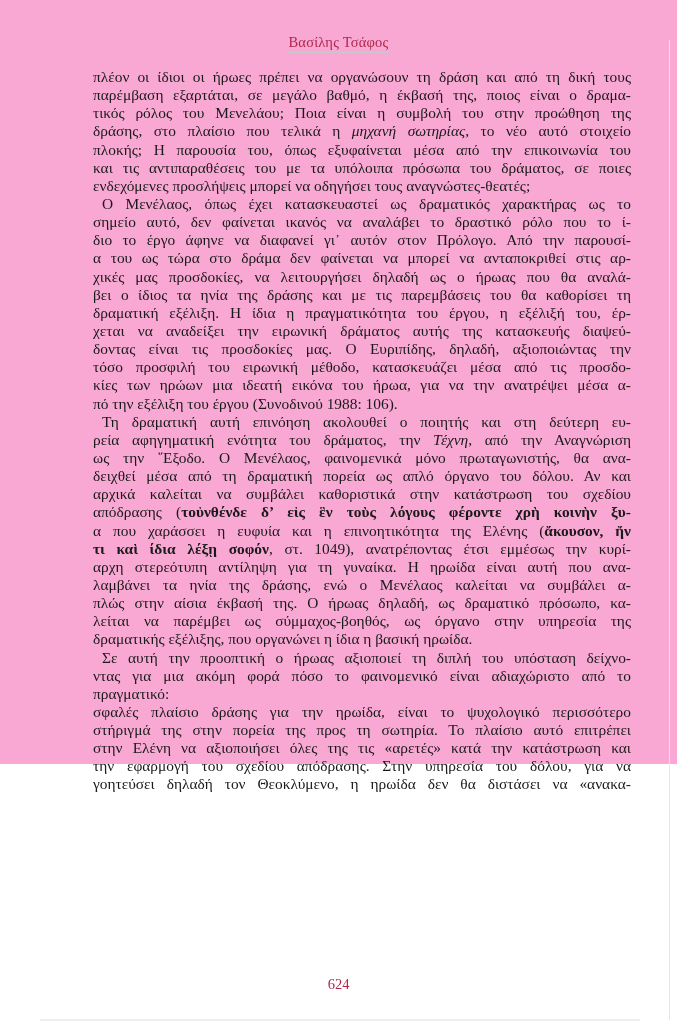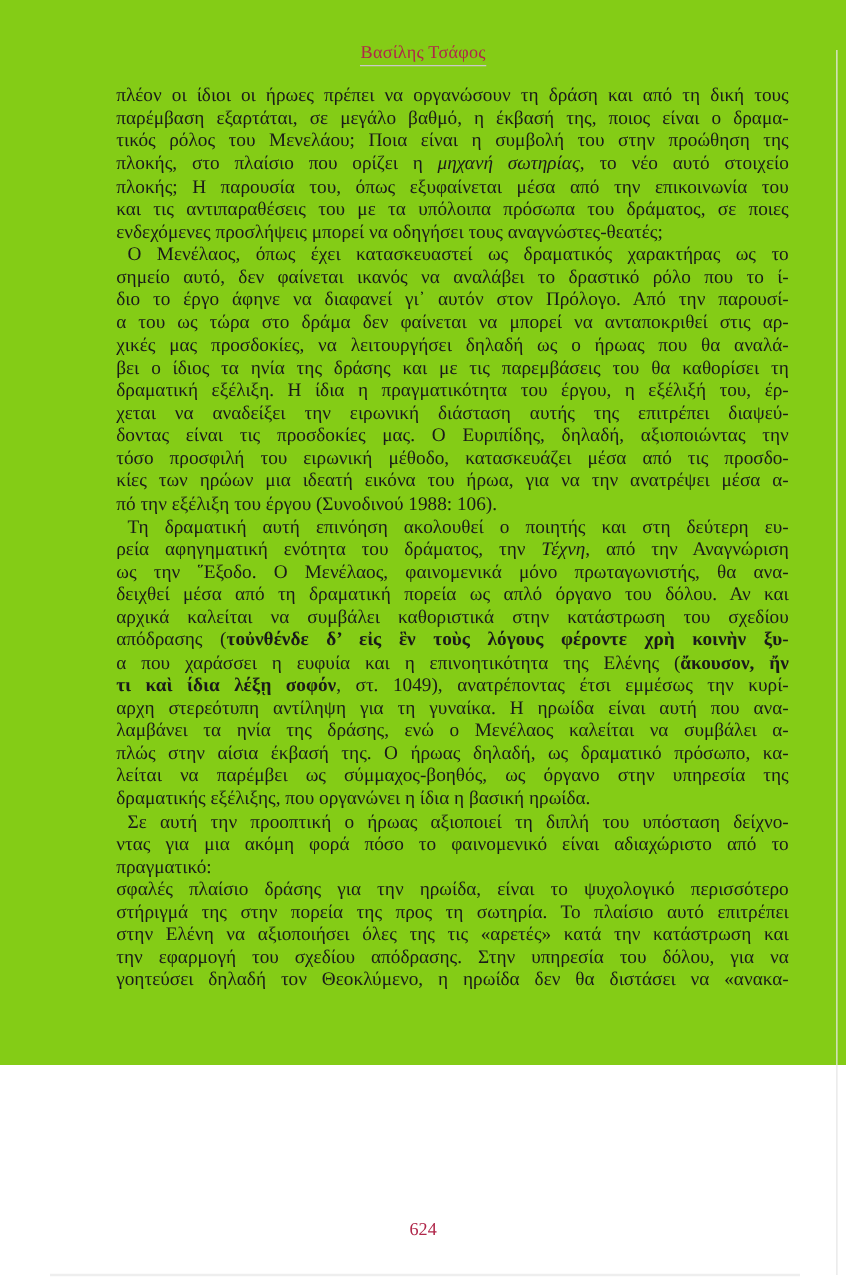--- a/index.html
+++ b/index.html
@@ -1,17 +1,17 @@
 <!DOCTYPE html>
 <html><head>
 <meta charset="utf-8">
 <style>
   html, body { margin: 0; padding: 0; background: #ffffff; }
   body { width: 677px; height: 1024px; position: relative; overflow: hidden; font-family: "Liberation Serif", "DejaVu Serif", serif; color: #1a1a1a; }
-  .page { position: absolute; left: 0; top: 0; width: 677px; height: 852px; background: #84cc16; }
+  .page { position: absolute; left: 0; top: 0; width: 677px; height: 764px; background: #f9a8d4; }
   .edge-right { position: absolute; left: 669px; top: 40px; width: 1px; height: 980px; background: #e6e6e6; }
   .edge-bottom { position: absolute; top: 1019px; left: 40px; width: 600px; height: 2px; background: #eeeeee; }
   .running-head { position: absolute; top: 33px; left: 0; width: 677px; text-align: center; }
   .running-head span { color: #b0274a; font-size: 14.5px; letter-spacing: 0.2px; border-bottom: 1px solid #c9c9c9; padding-bottom: 2px; }
   .body-text { position: absolute; left: 93px; top: 68px; width: 538px; }
   .line { height: 18.15px; line-height: 18.15px; font-size: 15.4px; white-space: nowrap; text-align: justify; text-align-last: justify; overflow: visible; font-family: Liberation Serif, serif; }
   .line.last { text-align-last: left; }
   .line.indent { padding-left: 9px; }
   .line b { font-weight: bold; }
   .line i { font-style: italic; }
@@ -25,32 +25,32 @@
   <div class="edge-bottom"></div>
 
   <div class="running-head">
     <span>Βασίλης Τσάφος</span>
   </div>
 
   <div class="body-text" id="body-text">
       <div class="line"><span>πλέον οι ίδιοι οι ήρωες πρέπει να οργανώσουν τη δράση και από τη δική τους</span></div>
       <div class="line"><span>παρέμβαση εξαρτάται, σε μεγάλο βαθμό, η έκβασή της, ποιος είναι ο δραμα-</span></div>
       <div class="line"><span>τικός ρόλος του Μενελάου; Ποια είναι η συμβολή του στην προώθηση της</span></div>
-      <div class="line"><span>πλοκής, στο πλαίσιο που ορίζει η </span><i>μηχανή σωτηρίας</i><span>, το νέο αυτό στοιχείο</span></div>
+      <div class="line"><span>δράσης, στο πλαίσιο που τελικά η </span><i>μηχανή σωτηρίας</i><span>, το νέο αυτό στοιχείο</span></div>
       <div class="line"><span>πλοκής; Η παρουσία του, όπως εξυφαίνεται μέσα από την επικοινωνία του</span></div>
       <div class="line"><span>και τις αντιπαραθέσεις του με τα υπόλοιπα πρόσωπα του δράματος, σε ποιες</span></div>
       <div class="line last"><span>ενδεχόμενες προσλήψεις μπορεί να οδηγήσει τους αναγνώστες-θεατές;</span></div>
       <div class="line indent"><span>Ο Μενέλαος, όπως έχει κατασκευαστεί ως δραματικός χαρακτήρας ως το</span></div>
       <div class="line"><span>σημείο αυτό, δεν φαίνεται ικανός να αναλάβει το δραστικό ρόλο που το ί-</span></div>
       <div class="line"><span>διο το έργο άφηνε να διαφανεί γι᾽ αυτόν στον Πρόλογο. Από την παρουσί-</span></div>
       <div class="line"><span>α του ως τώρα στο δράμα δεν φαίνεται να μπορεί να ανταποκριθεί στις αρ-</span></div>
       <div class="line"><span>χικές μας προσδοκίες, να λειτουργήσει δηλαδή ως ο ήρωας που θα αναλά-</span></div>
       <div class="line"><span>βει ο ίδιος τα ηνία της δράσης και με τις παρεμβάσεις του θα καθορίσει τη</span></div>
       <div class="line"><span>δραματική εξέλιξη. Η ίδια η πραγματικότητα του έργου, η εξέλιξή του, έρ-</span></div>
-      <div class="line"><span>χεται να αναδείξει την ειρωνική διάσταση αυτής της επιτρέπει διαψεύ-</span></div>
+      <div class="line"><span>χεται να αναδείξει την ειρωνική δράματος αυτής της κατασκευής διαψεύ-</span></div>
       <div class="line"><span>δοντας είναι τις προσδοκίες μας. Ο Ευριπίδης, δηλαδή, αξιοποιώντας την</span></div>
       <div class="line"><span>τόσο προσφιλή του ειρωνική μέθοδο, κατασκευάζει μέσα από τις προσδο-</span></div>
       <div class="line"><span>κίες των ηρώων μια ιδεατή εικόνα του ήρωα, για να την ανατρέψει μέσα α-</span></div>
       <div class="line last"><span>πό την εξέλιξη του έργου (Συνοδινού 1988: 106).</span></div>
       <div class="line indent"><span>Τη δραματική αυτή επινόηση ακολουθεί ο ποιητής και στη δεύτερη ευ-</span></div>
       <div class="line"><span>ρεία αφηγηματική ενότητα του δράματος, την </span><i>Τέχνη</i><span>, από την Αναγνώριση</span></div>
       <div class="line"><span>ως την ῞Εξοδο. Ο Μενέλαος, φαινομενικά μόνο πρωταγωνιστής, θα ανα-</span></div>
       <div class="line"><span>δειχθεί μέσα από τη δραματική πορεία ως απλό όργανο του δόλου. Αν και</span></div>
       <div class="line"><span>αρχικά καλείται να συμβάλει καθοριστικά στην κατάστρωση του σχεδίου</span></div>
       <div class="line"><span>απόδρασης (</span><b>τοὐνθένδε δ’ εἰς ἓν τοὺς λόγους φέροντε χρὴ κοινὴν ξυ-</b></div>

